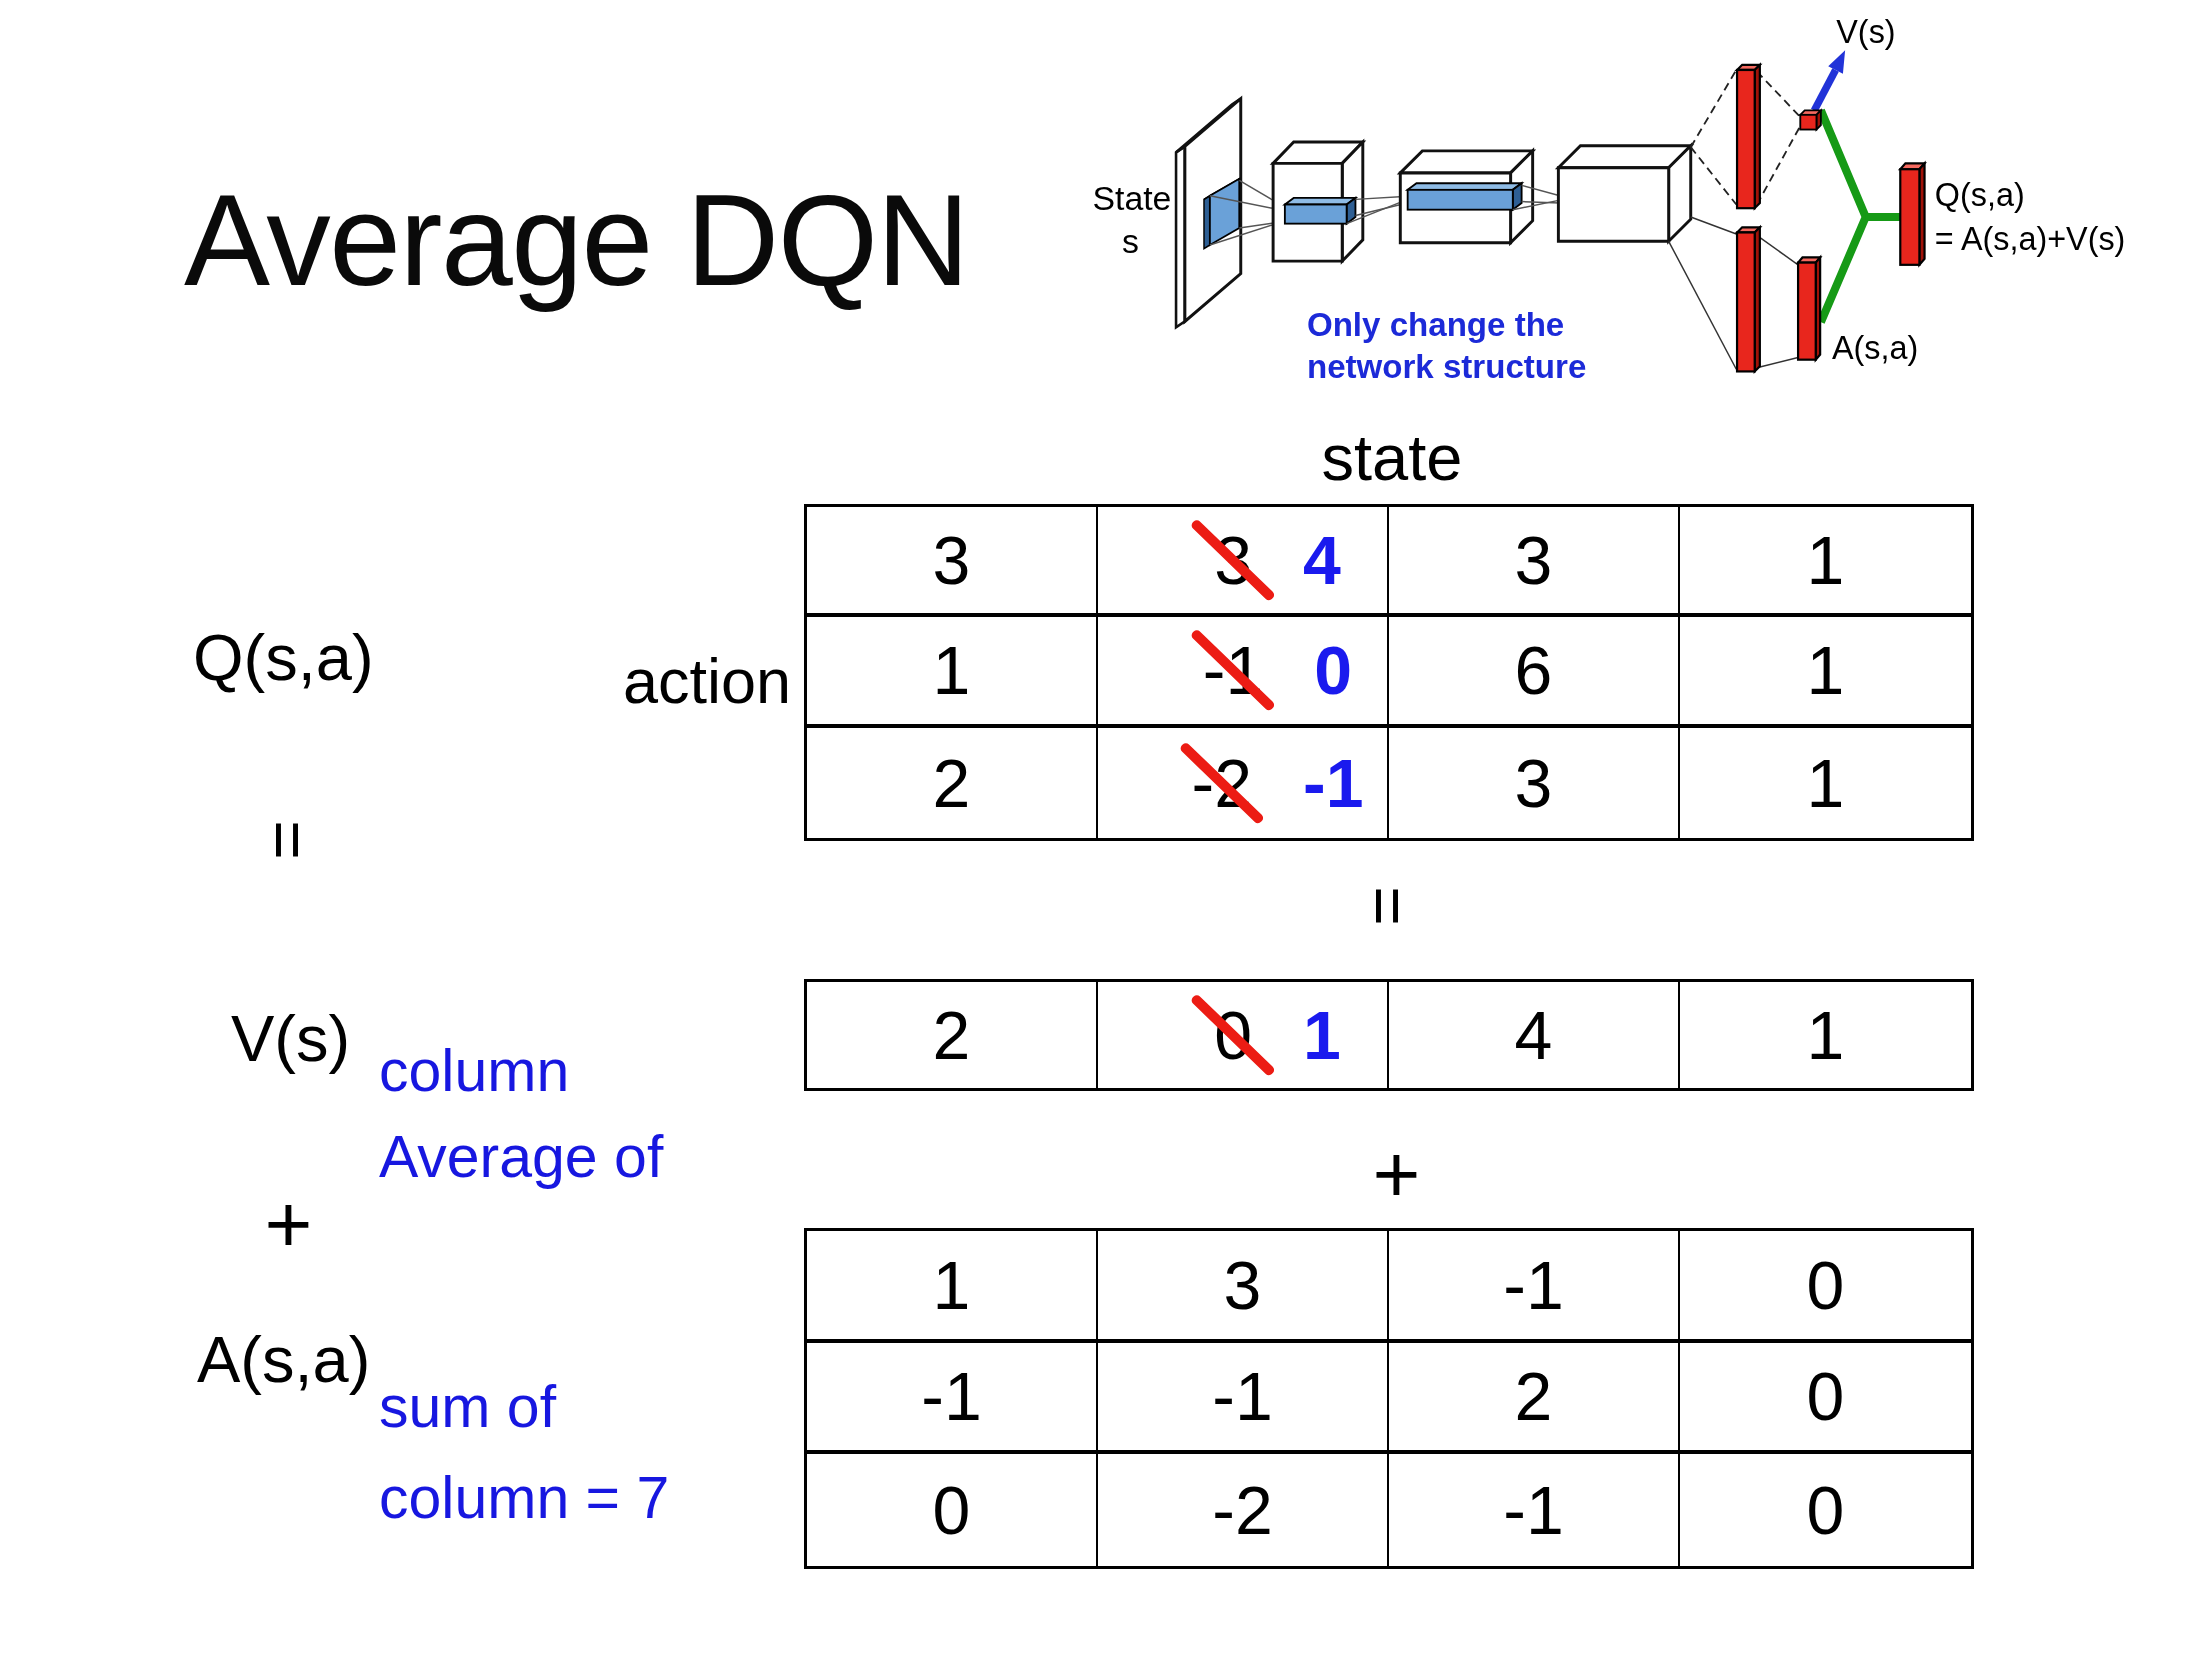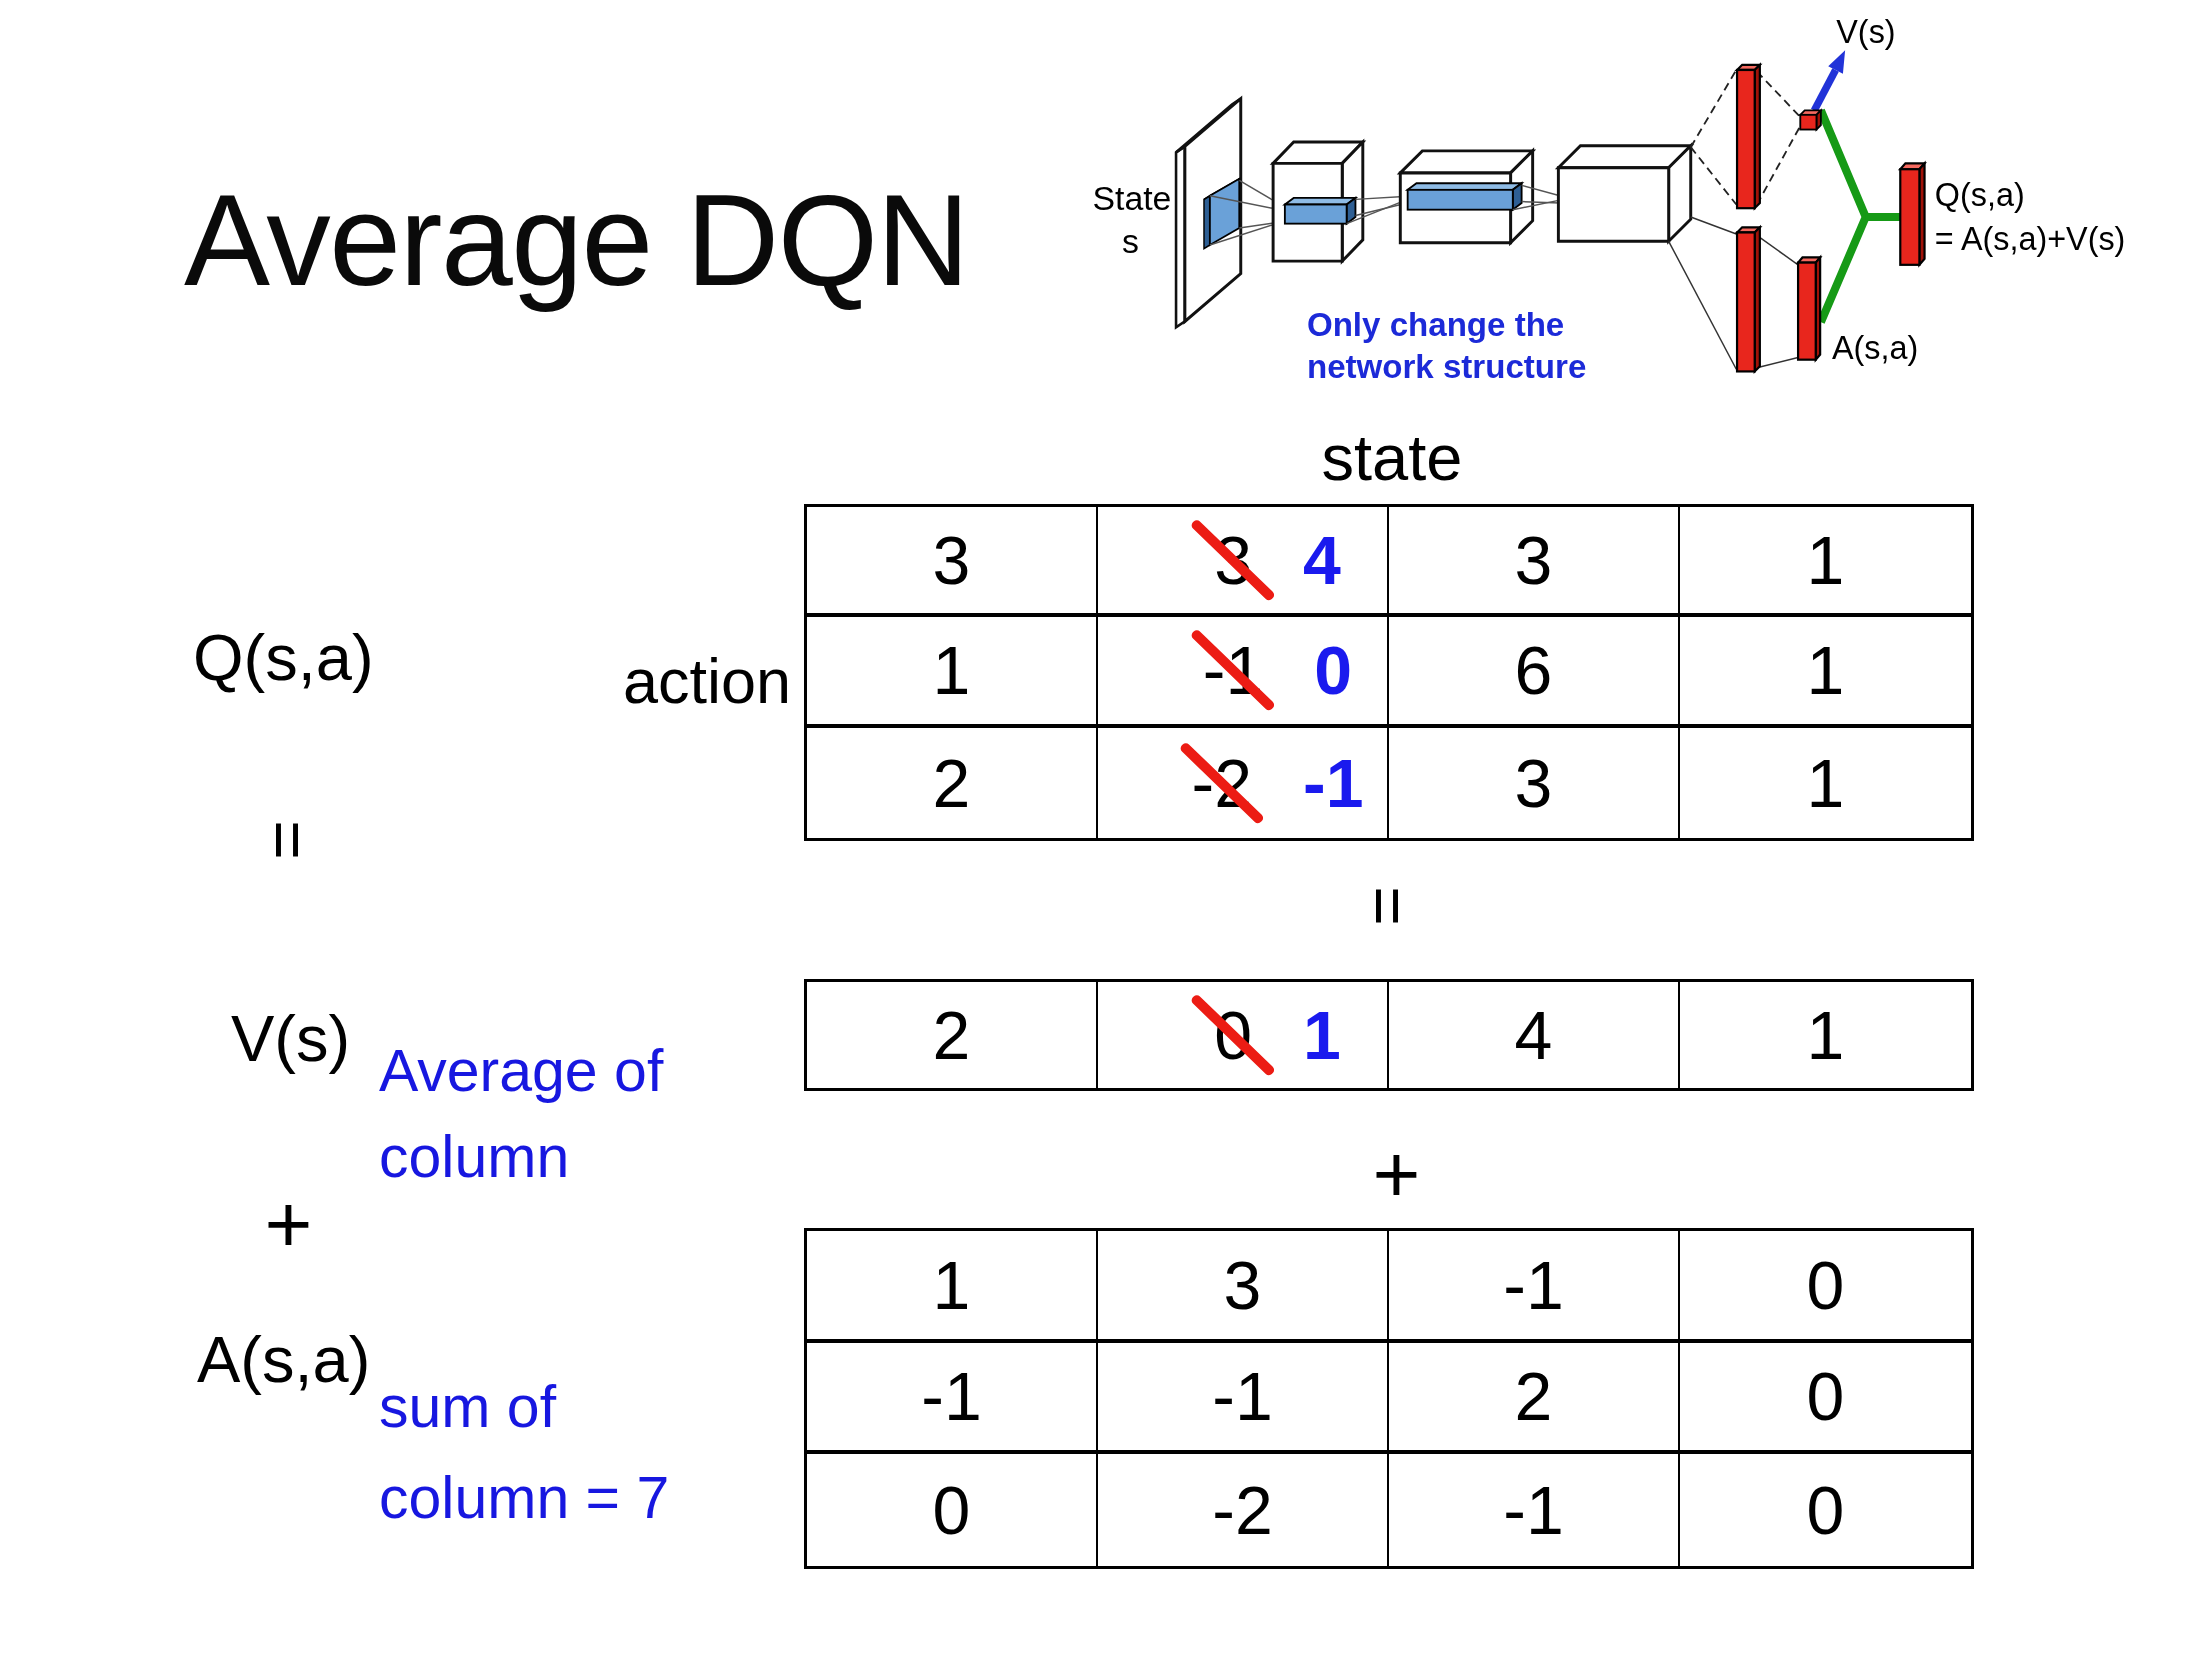--- a/index.html
+++ b/index.html
@@ -191,22 +191,22 @@
 
 <div class="abs biglabel q-label">Q(s,a)</div>
 <div class="abs action-label">action</div>
 <div class="abs state-label">state</div>
 
 <div class="abs opbox eq-left">
   <span class="rot90">=</span>
 </div>
 <div class="abs biglabel v-label">V(s)</div>
 <div class="abs bluenote avg-note">
+  <div>column</div>
   <div>Average of</div>
-  <div>column</div>
 </div>
 <div class="abs opbox plus-left">
   <span>+</span>
 </div>
 <div class="abs biglabel a-label">A(s,a)</div>
 <div class="abs bluenote sum-note">
   <div>sum of</div>
   <div>column = 7</div>
 </div>
 

